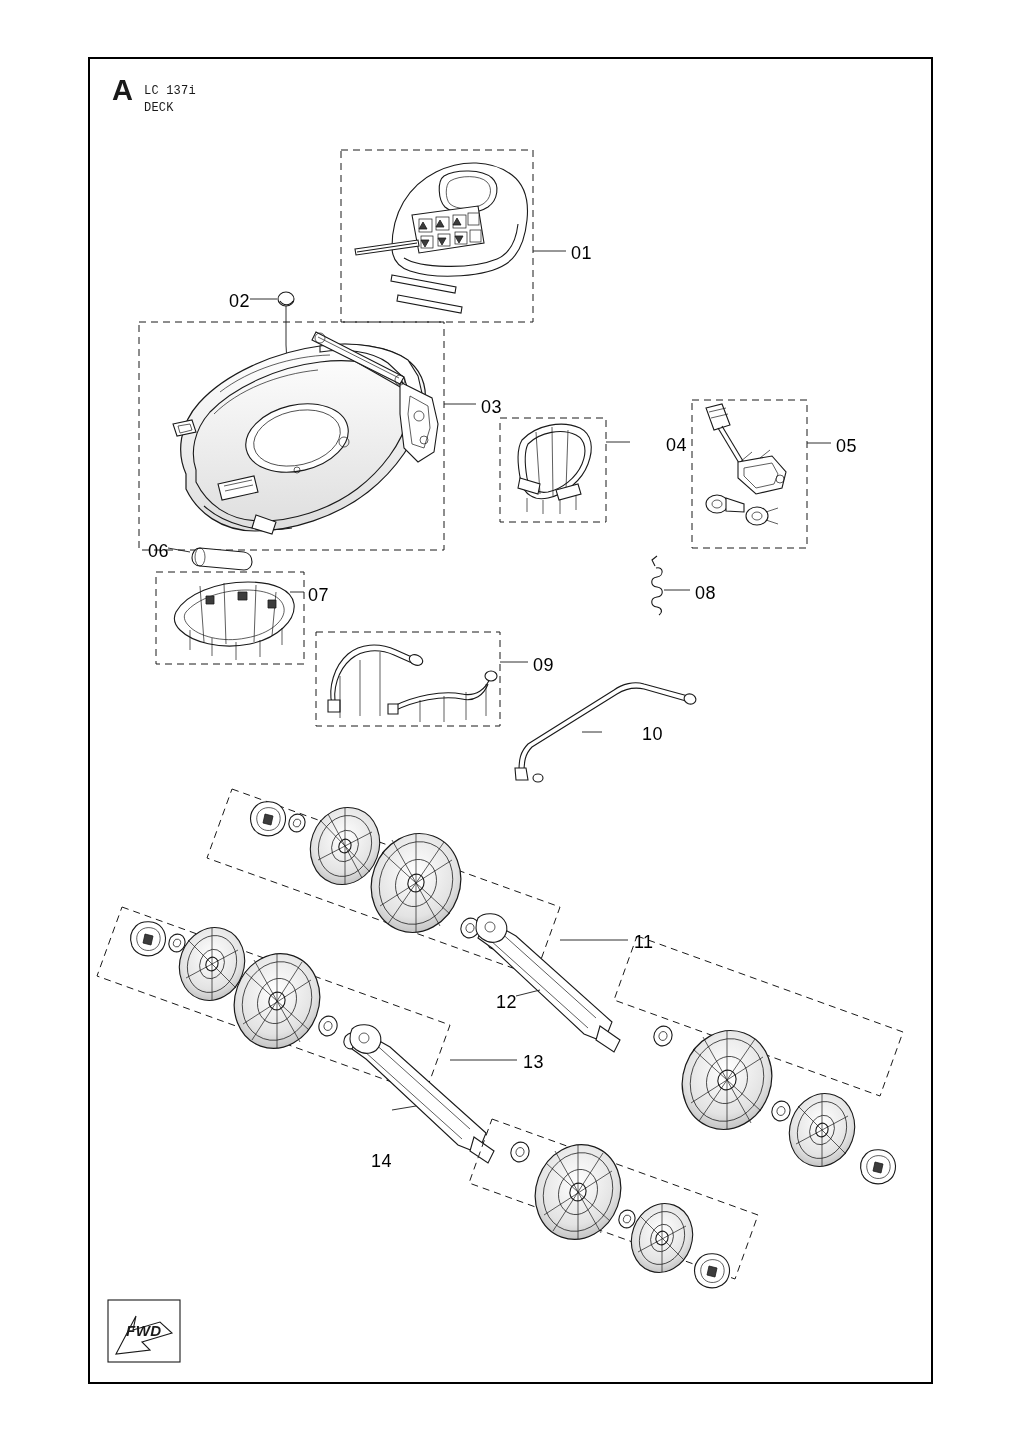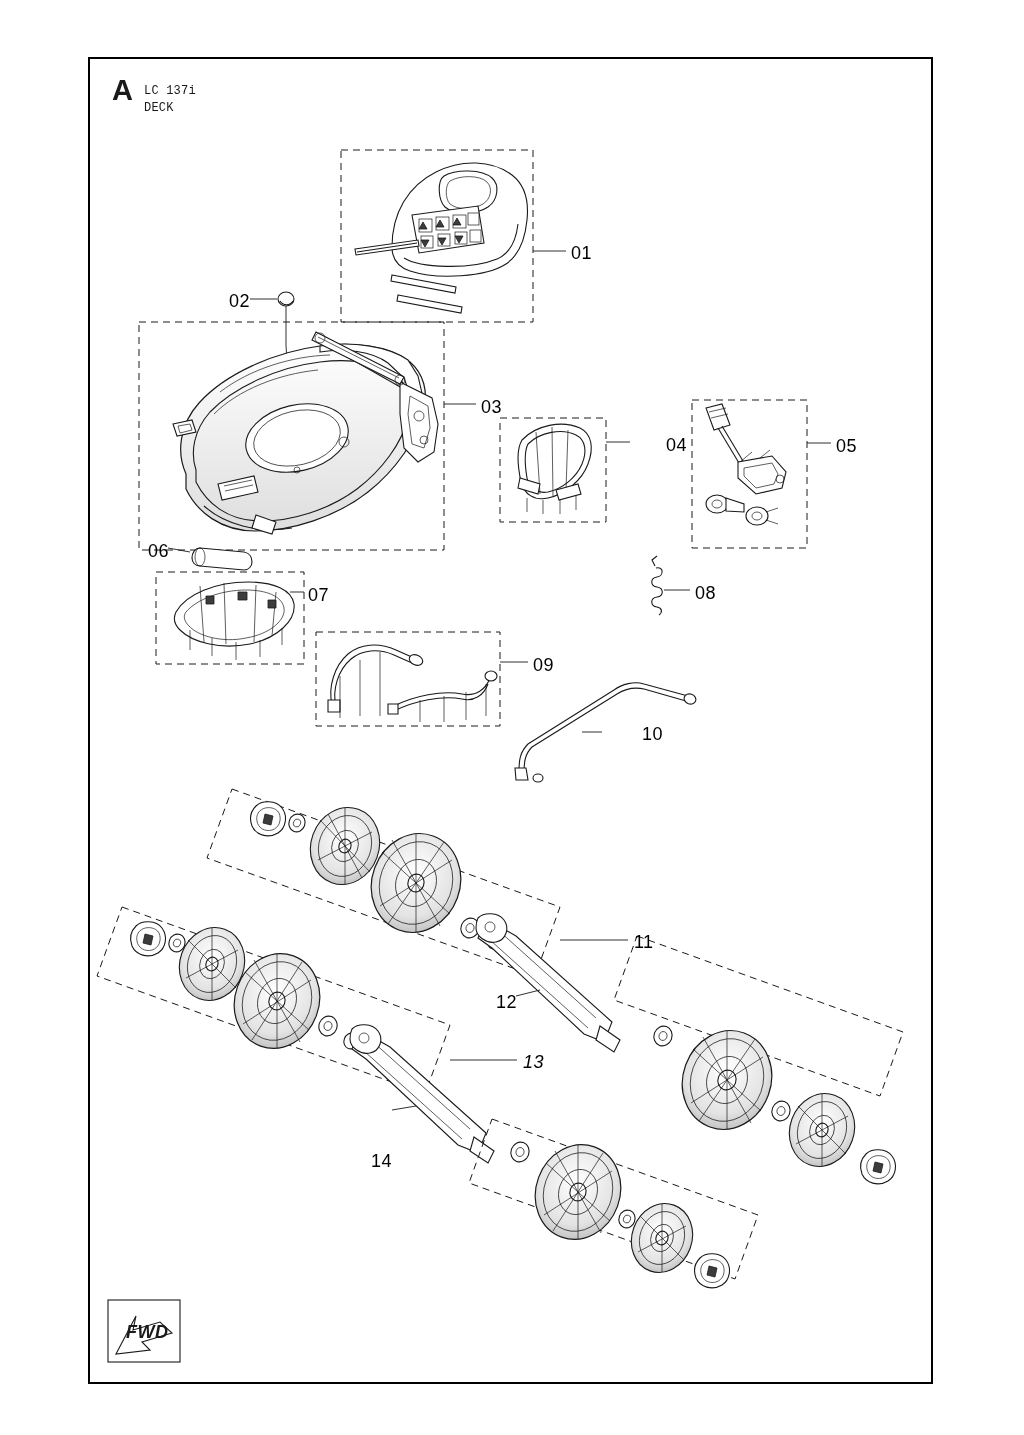--- a/index.html
+++ b/index.html
@@ -418,18 +418,18 @@
   <div class="callout" style="left:481px; top:397px;">03</div>
   <div class="callout" style="left:666px; top:435px;text-align:right;">04</div>
   <div class="callout" style="left:836px; top:436px;">05</div>
   <div class="callout" style="left:148px; top:541px;">06</div>
   <div class="callout" style="left:308px; top:585px;">07</div>
   <div class="callout" style="left:695px; top:583px;">08</div>
   <div class="callout" style="left:533px; top:655px;text-align:right;">09</div>
   <div class="callout" style="left:642px; top:724px;">10</div>
   <div class="callout" style="left:634px; top:932px;">11</div>
   <div class="callout" style="left:496px; top:992px;">12</div>
-  <div class="callout" style="left:523px; top:1052px;font-style:italic;">13</div>
+  <div class="callout" style="left:523px; top:1052px;">13</div>
   <div class="callout" style="left:371px; top:1151px;">14</div>
 
-  <div style="position:absolute; left:126px; top:1322px; font-size:18px; font-weight:bold; font-style:italic; letter-spacing:0.5px;">FWD</div>
+  <div style="position:absolute; left:126px; top:1322px; font-size:15px; font-weight:bold; font-style:italic; letter-spacing:0.5px;">FWD</div>
 
 </div>
 
 </body></html>

